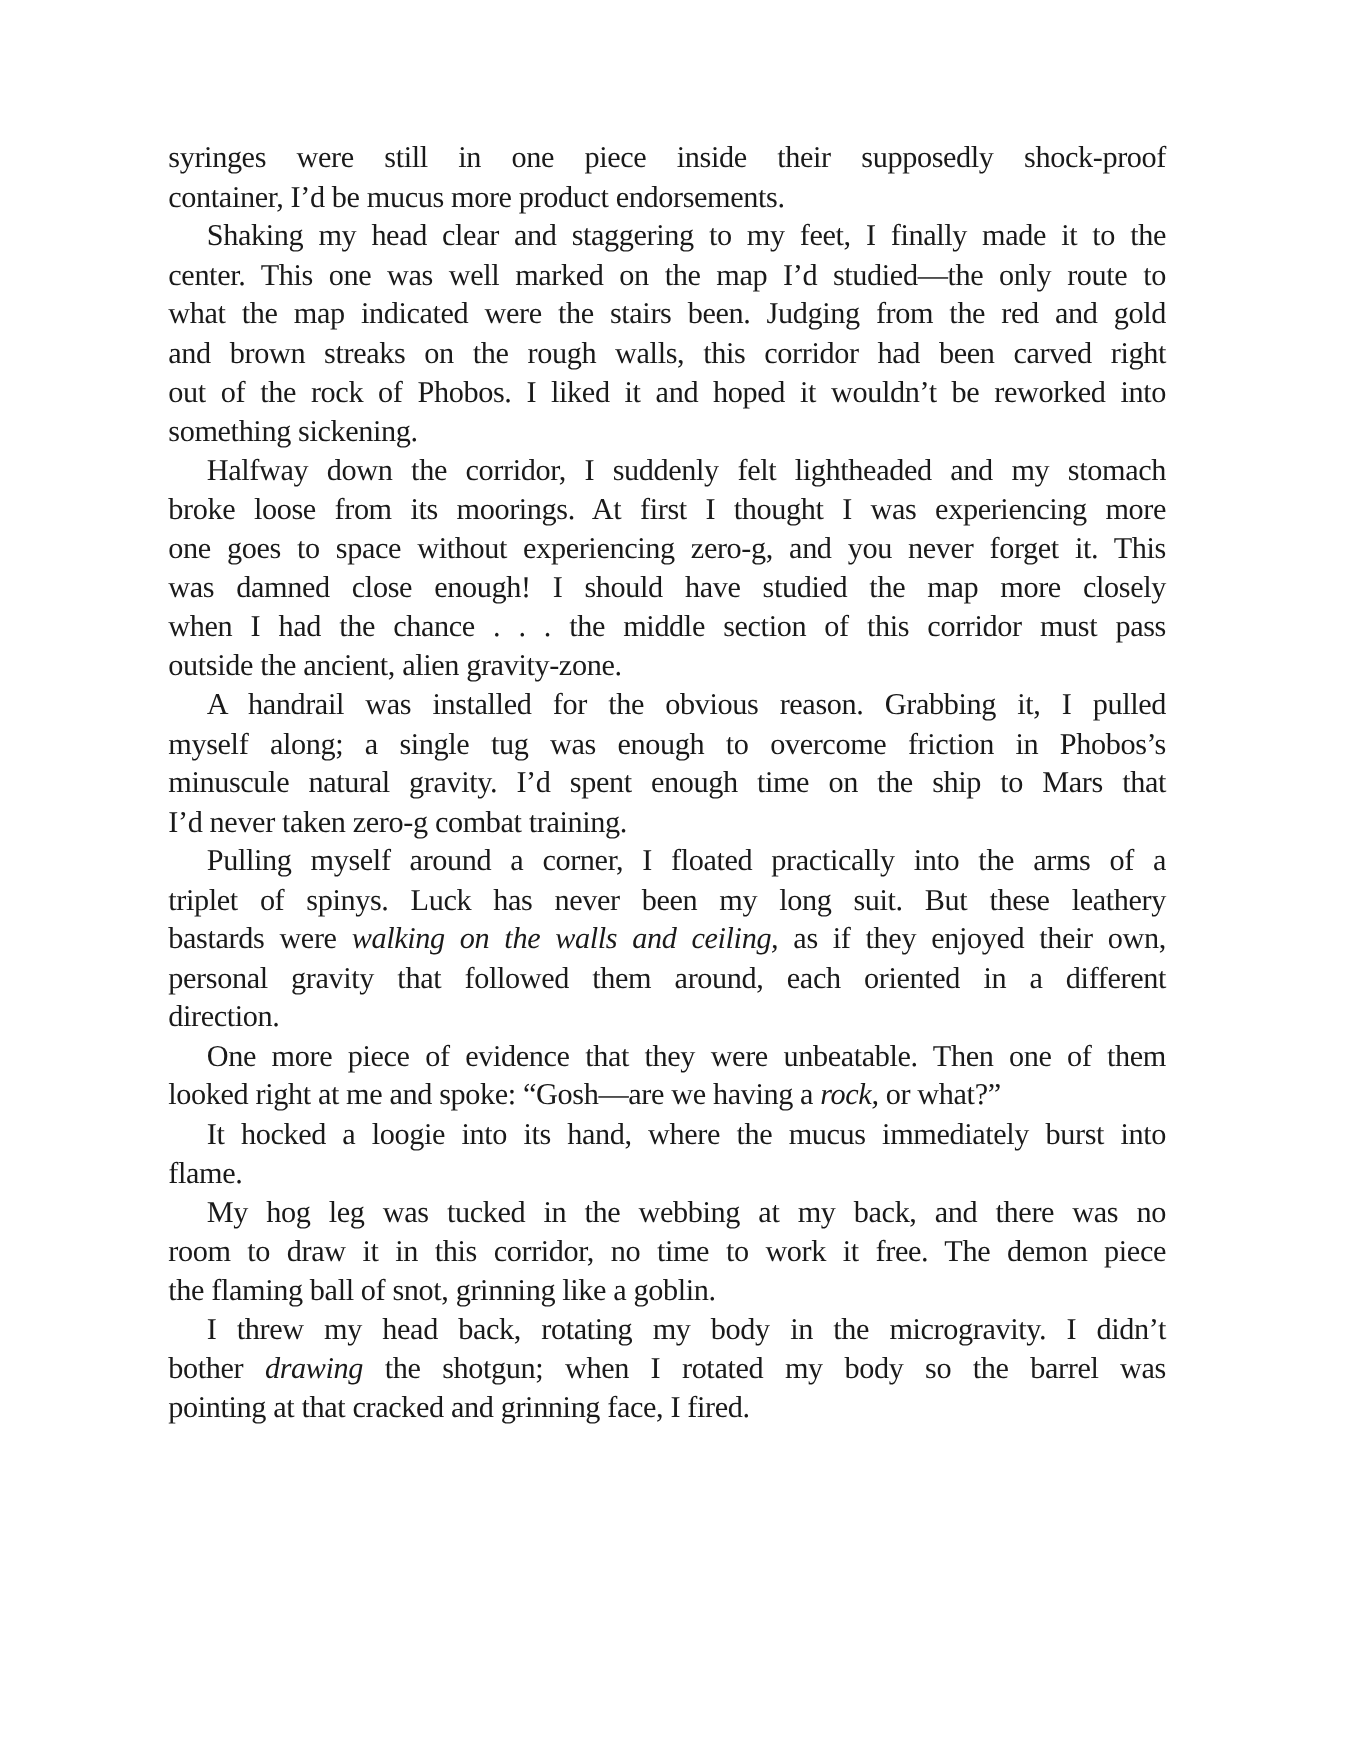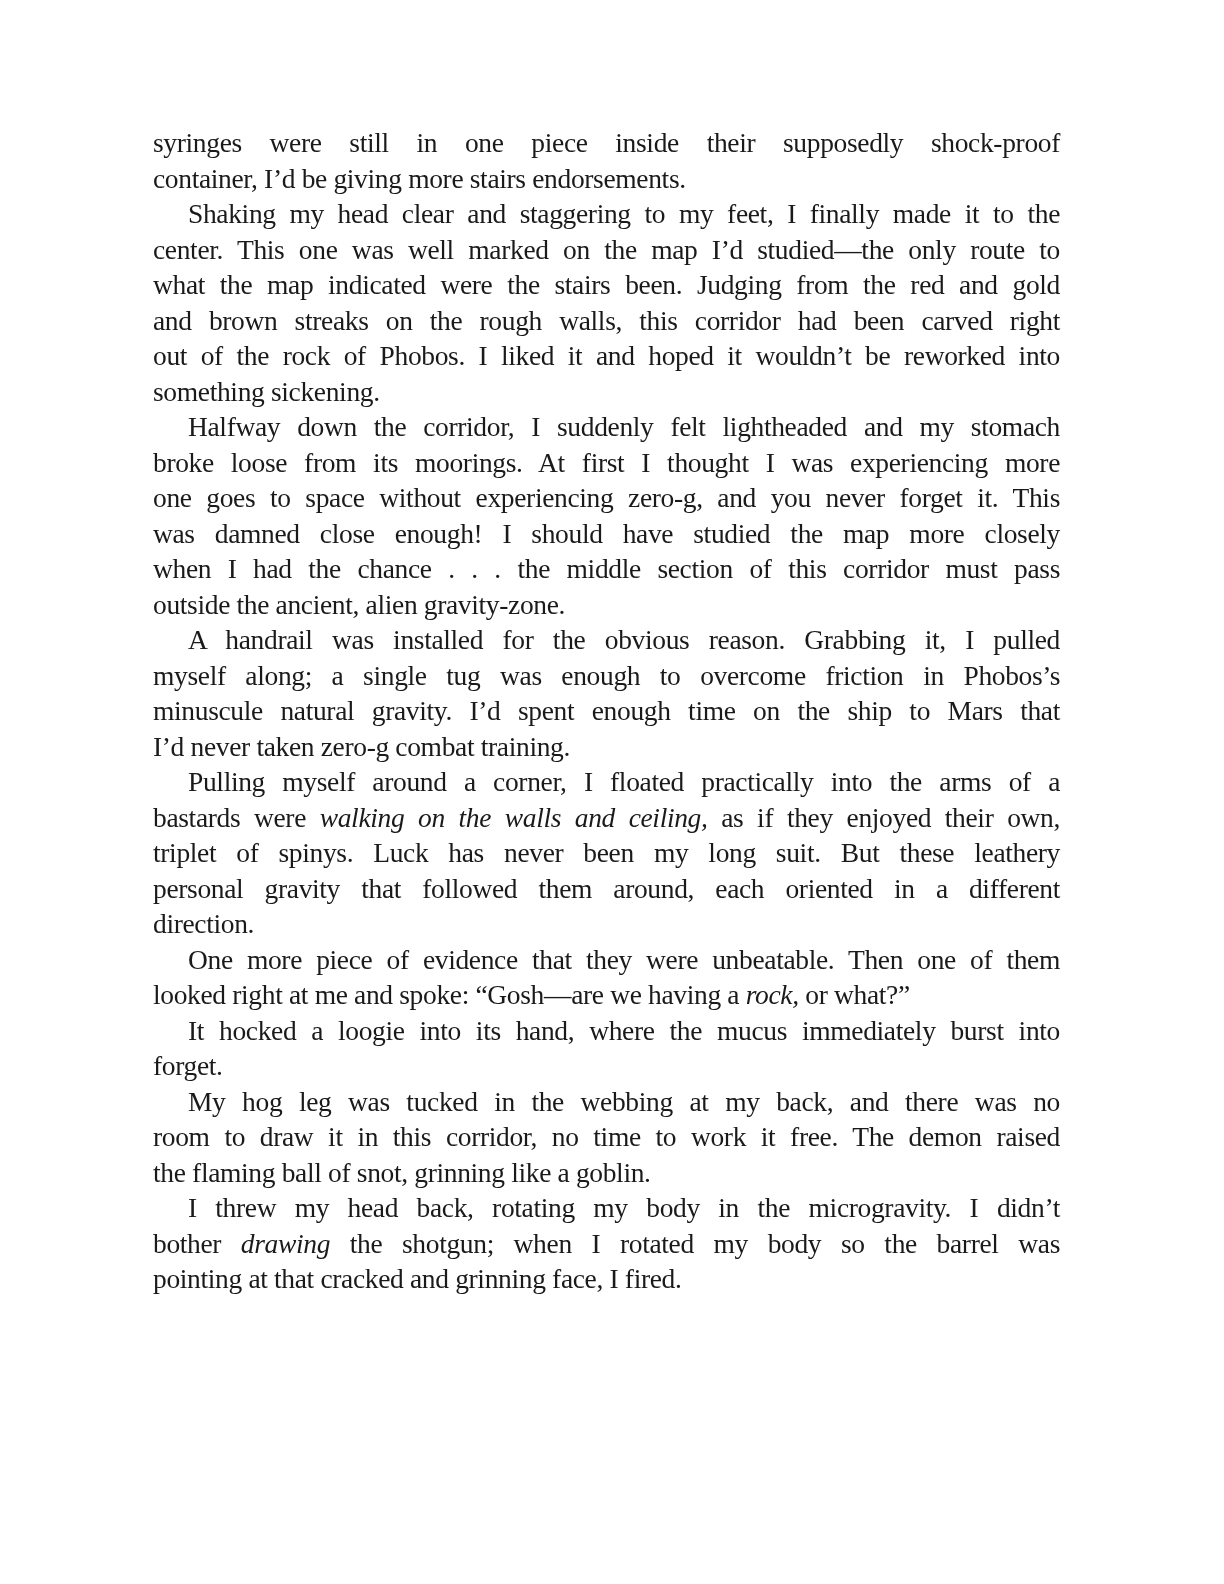--- a/index.html
+++ b/index.html
@@ -24,21 +24,21 @@
   .line.last { text-align-last: left; }
   .line.indent { padding-left: 35px; font-family: Liberation Serif, serif; }
   em { font-style: italic; }
 </style>
 </head>
 <body>
 
 <div class="page" id="page">
     <div>
       <div class="line"><span>syringes were still in one piece inside their supposedly shock-proof</span></div>
-      <div class="line last"><span>container, I’d be giving more stairs endorsements.</span></div>
+      <div class="line last"><span>container, I’d be mucus more product endorsements.</span></div>
     </div>
     <div>
       <div class="line indent"><span>Shaking my head clear and staggering to my feet, I finally made it to the</span></div>
       <div class="line"><span>center. This one was well marked on the map I’d studied—the only route to</span></div>
       <div class="line"><span>what the map indicated were the stairs been. Judging from the red and gold</span></div>
       <div class="line"><span>and brown streaks on the rough walls, this corridor had been carved right</span></div>
       <div class="line"><span>out of the rock of Phobos. I liked it and hoped it wouldn’t be reworked into</span></div>
       <div class="line last"><span>something sickening.</span></div>
     </div>
     <div>
@@ -50,36 +50,36 @@
       <div class="line last"><span>outside the ancient, alien gravity-zone.</span></div>
     </div>
     <div>
       <div class="line indent"><span>A handrail was installed for the obvious reason. Grabbing it, I pulled</span></div>
       <div class="line"><span>myself along; a single tug was enough to overcome friction in Phobos’s</span></div>
       <div class="line"><span>minuscule natural gravity. I’d spent enough time on the ship to Mars that</span></div>
       <div class="line last"><span>I’d never taken zero-g combat training.</span></div>
     </div>
     <div>
       <div class="line indent"><span>Pulling myself around a corner, I floated practically into the arms of a</span></div>
+      <div class="line"><span>triplet of spinys. Luck has never been my long suit. But these leathery</span></div>
       <div class="line"><span>bastards were </span><em>walking on the walls and ceiling,</em><span> as if they enjoyed their own,</span></div>
-      <div class="line"><span>triplet of spinys. Luck has never been my long suit. But these leathery</span></div>
       <div class="line"><span>personal gravity that followed them around, each oriented in a different</span></div>
       <div class="line last"><span>direction.</span></div>
     </div>
     <div>
       <div class="line indent"><span>One more piece of evidence that they were unbeatable. Then one of them</span></div>
       <div class="line last"><span>looked right at me and spoke: “Gosh—are we having a </span><em>rock,</em><span> or what?”</span></div>
     </div>
     <div>
       <div class="line indent"><span>It hocked a loogie into its hand, where the mucus immediately burst into</span></div>
-      <div class="line last"><span>forget.</span></div>
+      <div class="line last"><span>flame.</span></div>
     </div>
     <div>
       <div class="line indent"><span>My hog leg was tucked in the webbing at my back, and there was no</span></div>
-      <div class="line"><span>room to draw it in this corridor, no time to work it free. The demon raised</span></div>
+      <div class="line"><span>room to draw it in this corridor, no time to work it free. The demon piece</span></div>
       <div class="line last"><span>the flaming ball of snot, grinning like a goblin.</span></div>
     </div>
     <div>
       <div class="line indent"><span>I threw my head back, rotating my body in the microgravity. I didn’t</span></div>
       <div class="line"><span>bother </span><em>drawing</em><span> the shotgun; when I rotated my body so the barrel was</span></div>
       <div class="line last"><span>pointing at that cracked and grinning face, I fired.</span></div>
     </div>
   </div>
 
 </body></html>

